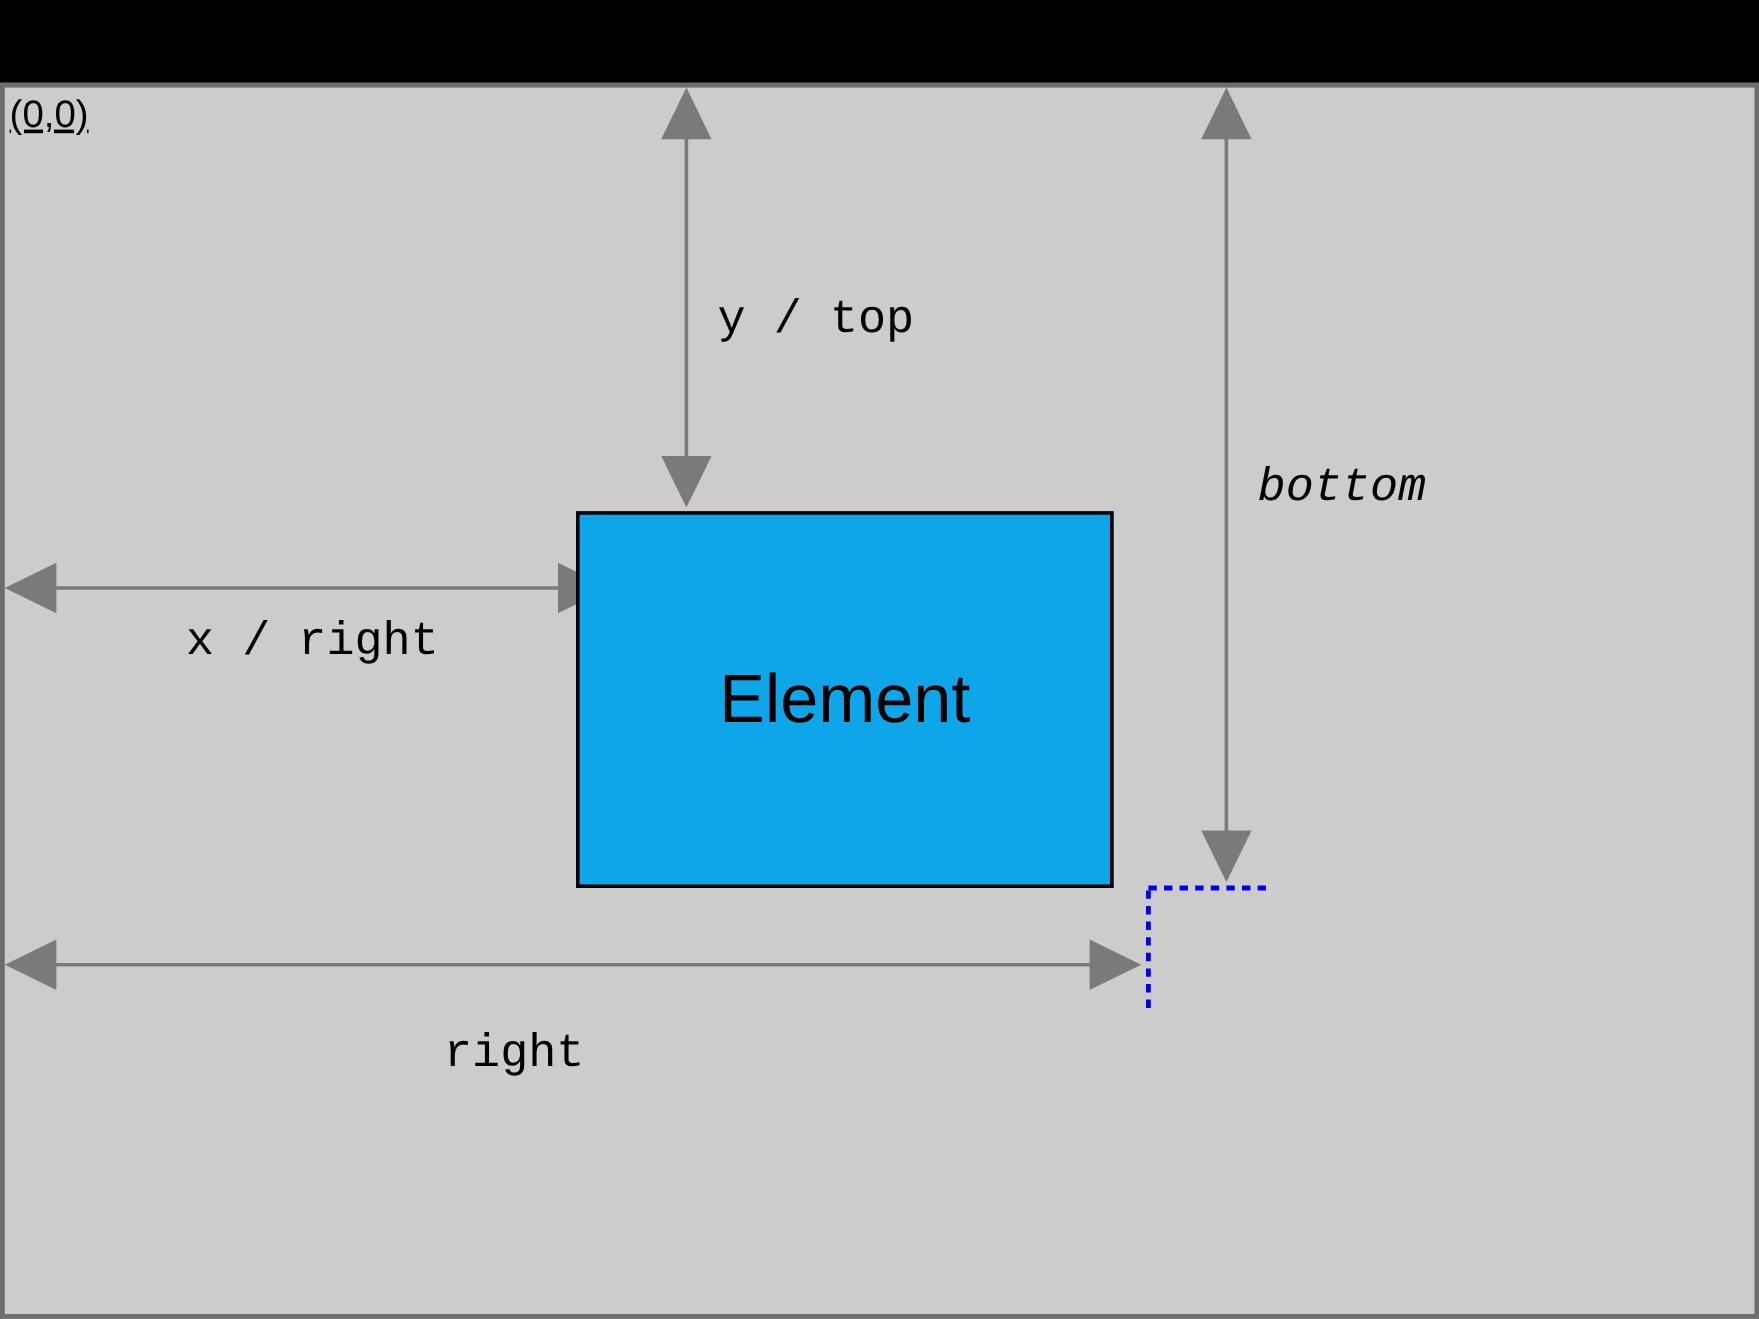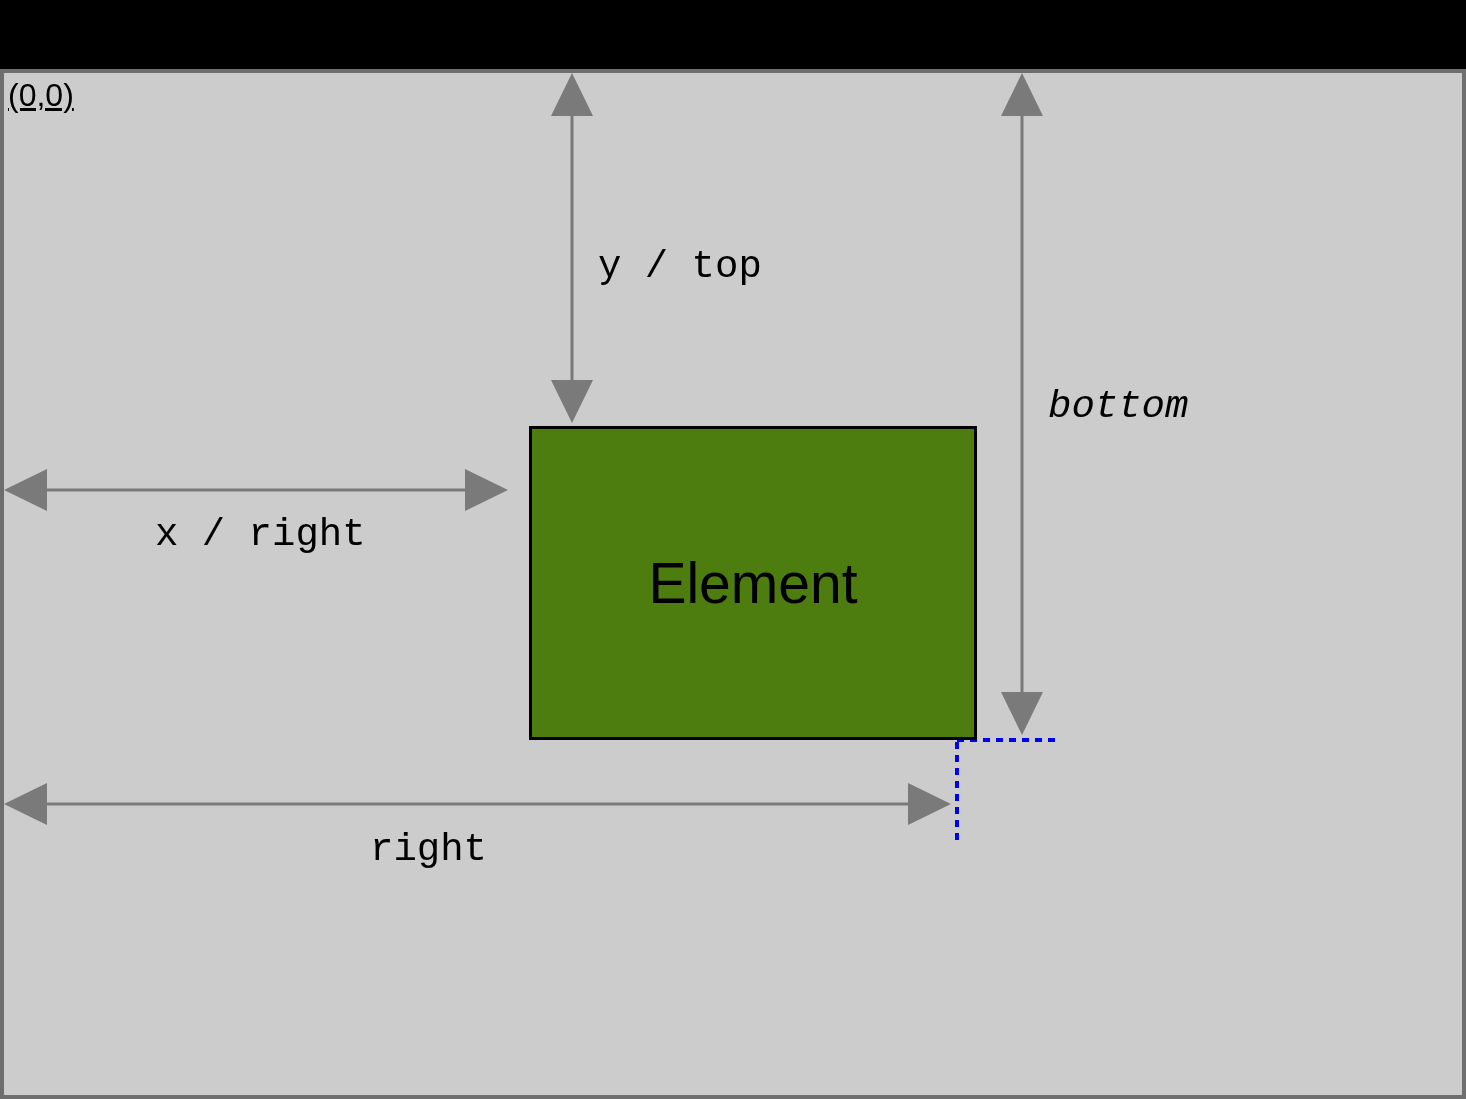--- a/index.html
+++ b/index.html
@@ -44,27 +44,27 @@
     position: absolute;
     font-family: "Liberation Mono", "DejaVu Sans Mono", monospace;
     font-size: 39px;
     line-height: 1;
     color: #000000;
     white-space: pre;
   }
   .lbl-ytop   { left: 598px;  top: 228px; margin-top: 20px; }
   .lbl-xleft  { left: 155px;  top: 516px; }
   .lbl-bottom { left: 1048px; top: 388px; font-style: italic; }
-  .lbl-right  { left: 370px;  top: 831px; }
+  .lbl-right  { left: 370px;  top: 859px; }
   .element-box {
     position: absolute;
-    left: 529px; top: 426px;
+    left: 480px; top: 426px;
     width: 448px; height: 314px;
     box-sizing: border-box;
-    background: #4d7c0f;
+    background: #0ea5e9;
     border: 3px solid #000000;
     display: flex;
     align-items: center;
     justify-content: center;
   }
   .element-box .element-text {
     font-size: 57px;
     line-height: 1;
     color: #000000;
     white-space: pre;

